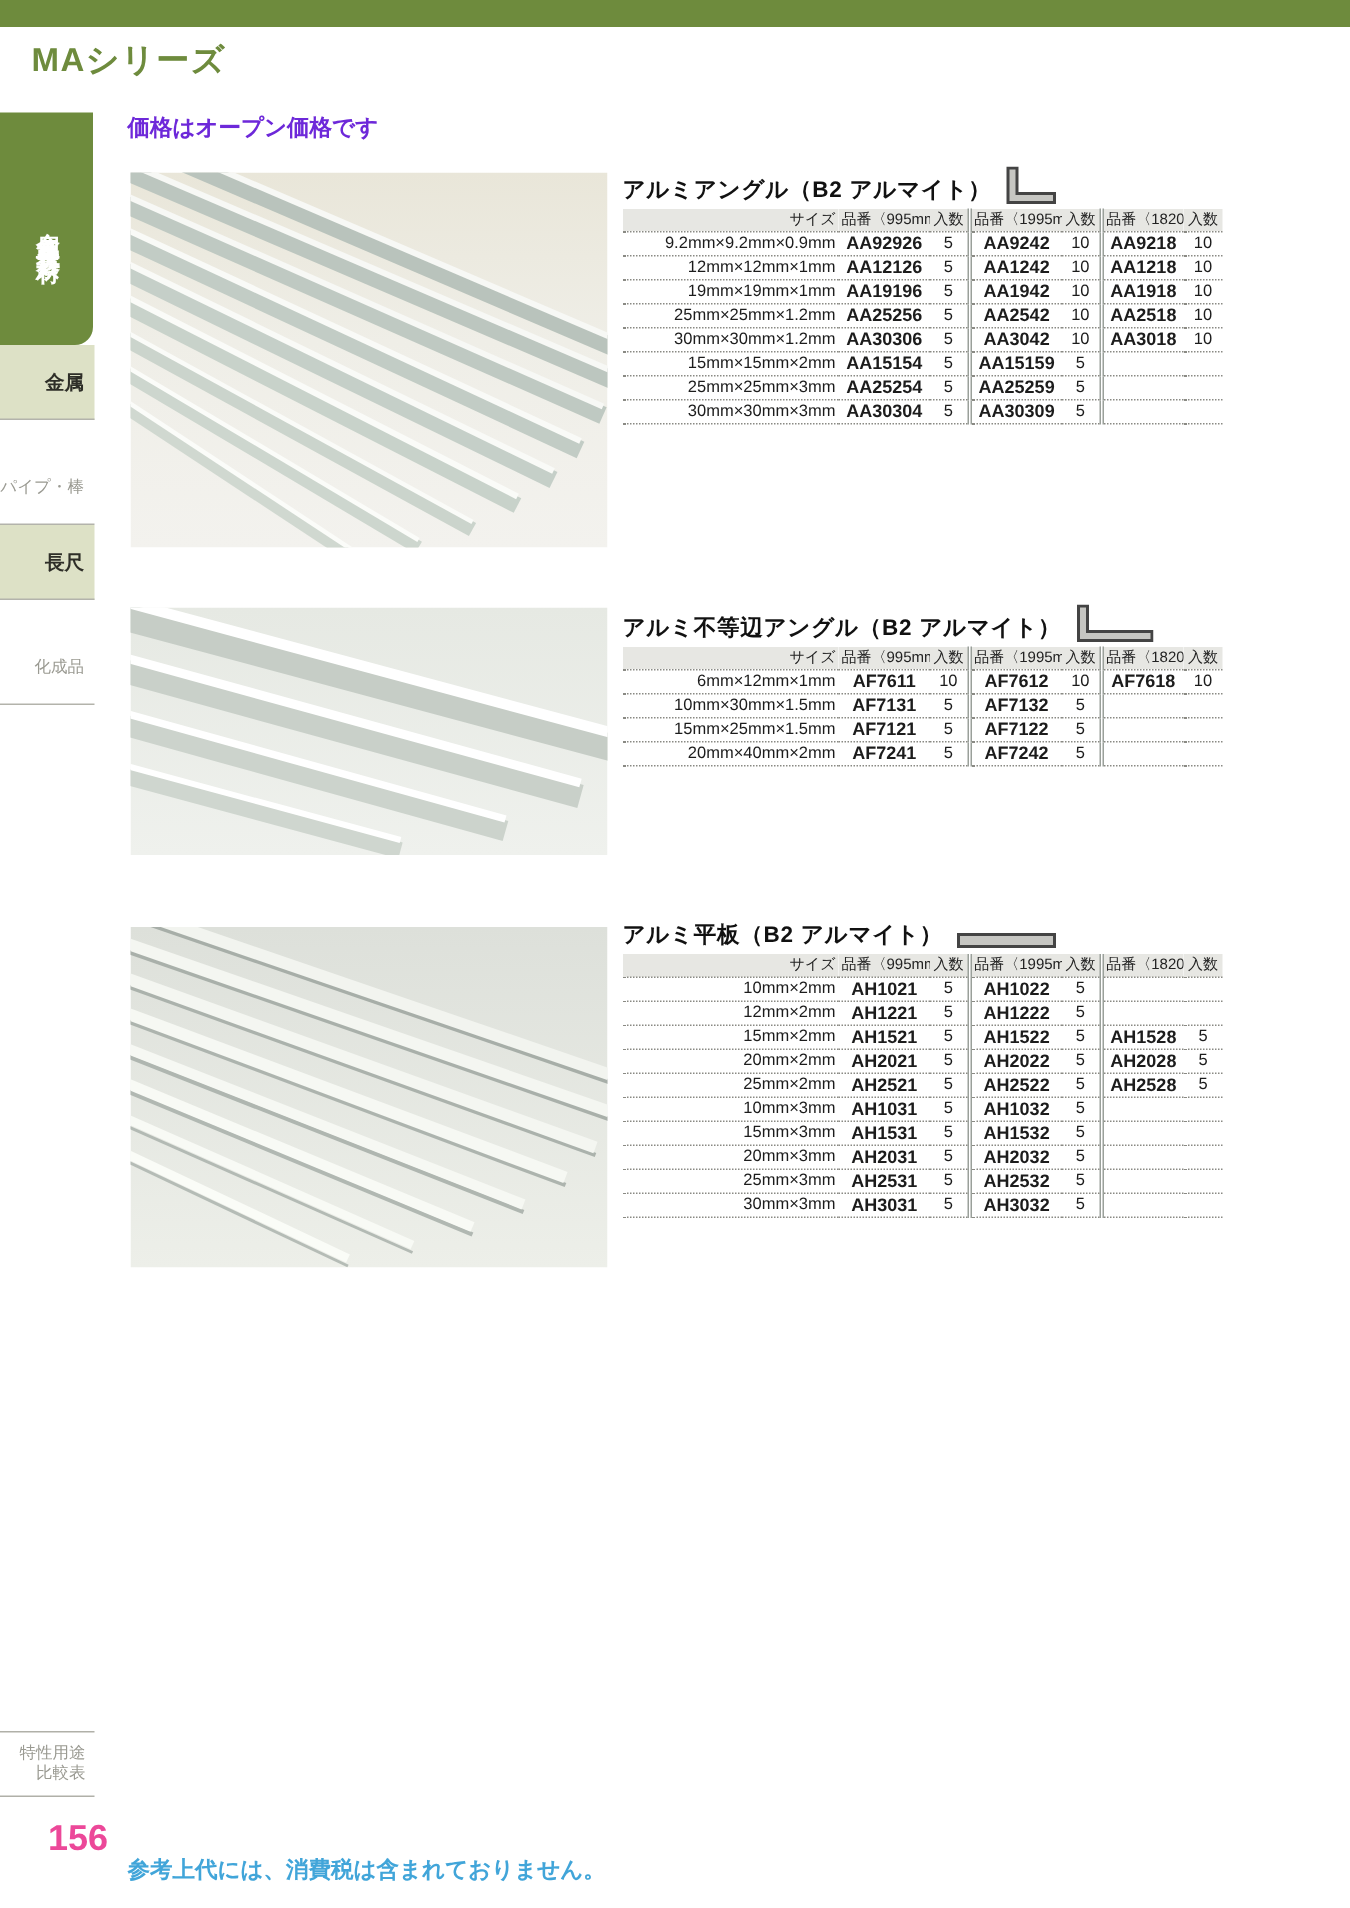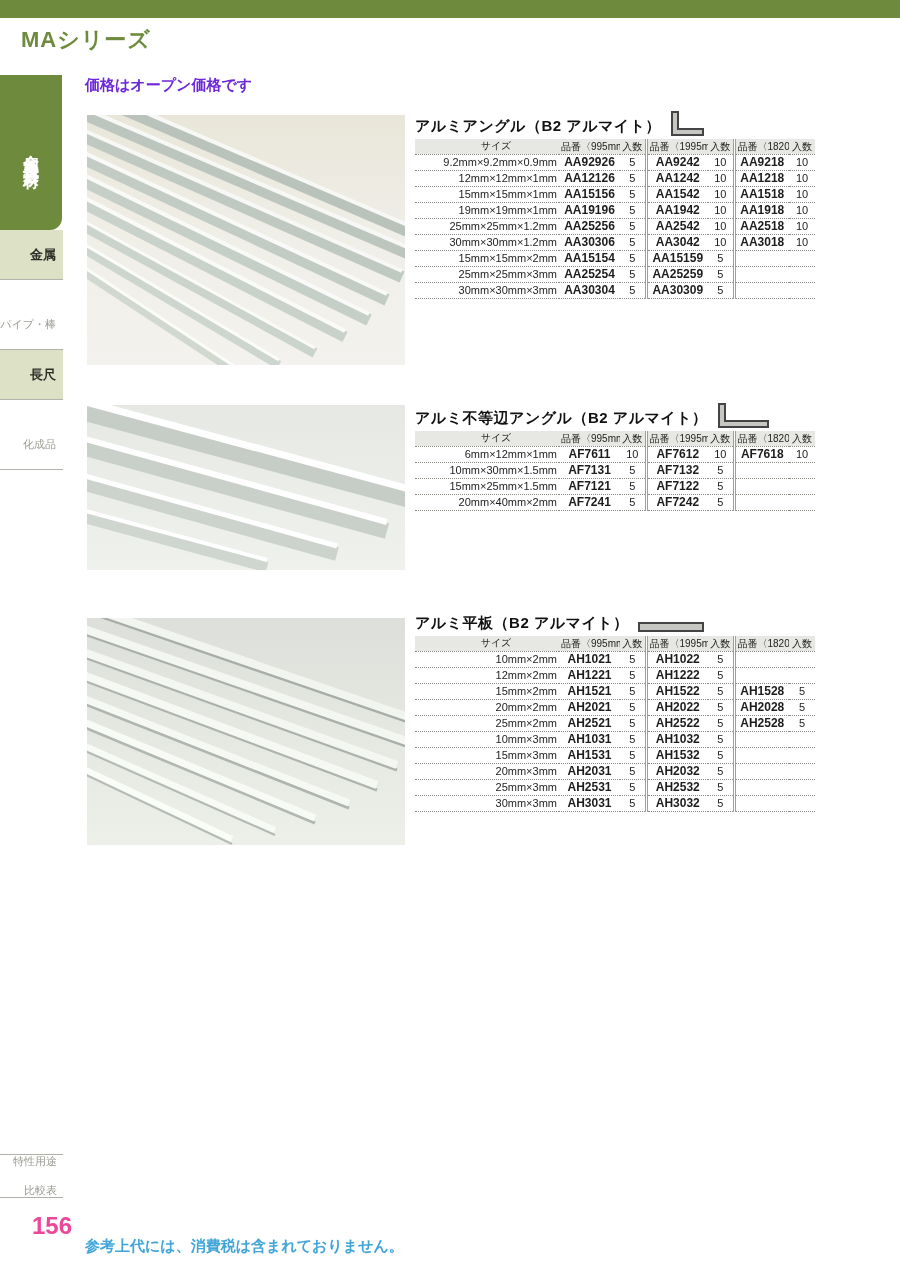--- a/index.html
+++ b/index.html
@@ -27,42 +27,42 @@
     padding-right:7px;box-sizing:border-box;border-bottom:1px solid #b3b3ab;
     font-size:13px;background:#ffffff;color:#9a9a92;
   }
   .side-tab.active{background:#dde1c6;color:#2e2e28;font-weight:bold;}
   .side-tab.small{font-size:11px;margin-top:20px;}
 
   
   .compare-box{
     position:absolute;left:0;top:1154px;width:63px;height:44px;box-sizing:border-box;
     border-top:1px solid #b0b0a8;border-bottom:1px solid #b0b0a8;
-    display:flex;flex-direction:column;align-items:flex-end;justify-content:space-between;
+    display:flex;flex-direction:column;align-items:flex-end;justify-content:center;
     padding-right:6px;color:#9a9a92;font-size:11px;line-height:1.2;
   }
   .page-number{position:absolute;left:32px;top:1212px;font-size:24px;font-weight:bold;color:#ec4899;}
   .footer-note{position:absolute;left:85px;top:1237px;font-size:15px;font-weight:bold;color:#41a5d9;}
 
   
   .photo{position:absolute;left:87px;display:block;}
 
   
   .section{position:absolute;left:415px;width:400px;}
   .sec-title-row{display:flex;align-items:flex-end;gap:9px;height:23px;margin-bottom:3px;}
   .sec-title{margin:0;font-size:15px;font-weight:bold;color:#111111;letter-spacing:0.5px;white-space:nowrap;}
   .sec-icon{flex:0 0 auto;}
 
   table.spec{width:400px;border-collapse:collapse;table-layout:fixed;}
   table.spec th,table.spec td{
     padding:0 2px;height:15px;line-height:15px;overflow:hidden;white-space:nowrap;
     border-bottom:1px dotted #8a8a84;box-sizing:border-box;
   }
   table.spec th{background:#e7e7e3;font-weight:normal;font-size:10px;color:#222;text-align:center;}
-  table.spec th:first-child{text-align:center;padding-left:20px;font-family:Liberation Mono, monospace;}
+  table.spec th:first-child{text-align:right;padding-left:20px;}
   table.spec td{font-size:11px;color:#1c1c1c;text-align:center;}
   table.spec td.size{text-align:right;padding-left:4px;}
   table.spec td.code{font-weight:bold;font-size:12px;}
   table.spec th:nth-child(1),table.spec td:nth-child(1){width:144px;}
   table.spec th:nth-child(2),table.spec td:nth-child(2){width:61px;}
   table.spec th:nth-child(3),table.spec td:nth-child(3){width:26px;}
   table.spec th:nth-child(4),table.spec td:nth-child(4){width:62px;}
   table.spec th:nth-child(5),table.spec td:nth-child(5){width:26px;}
   table.spec th:nth-child(6),table.spec td:nth-child(6){width:55px;}
   table.spec th:nth-child(7),table.spec td:nth-child(7){width:26px;}
@@ -246,29 +246,20 @@
         <tr>
           <td class="size">12mm×12mm×1mm</td>
           <td class="code">AA12126</td>
           <td class="qty">5</td>
           <td class="code">AA1242</td>
           <td class="qty">10</td>
           <td class="code">AA1218</td>
           <td class="qty">10</td>
         </tr>
         <tr>
-          <td class="size">15mm×15mm×1mm</td>
-          <td class="code">AA15156</td>
-          <td class="qty">5</td>
-          <td class="code">AA1542</td>
-          <td class="qty">10</td>
-          <td class="code">AA1518</td>
-          <td class="qty">10</td>
-        </tr>
-        <tr>
           <td class="size">19mm×19mm×1mm</td>
           <td class="code">AA19196</td>
           <td class="qty">5</td>
           <td class="code">AA1942</td>
           <td class="qty">10</td>
           <td class="code">AA1918</td>
           <td class="qty">10</td>
         </tr>
         <tr>
           <td class="size">25mm×25mm×1.2mm</td>

